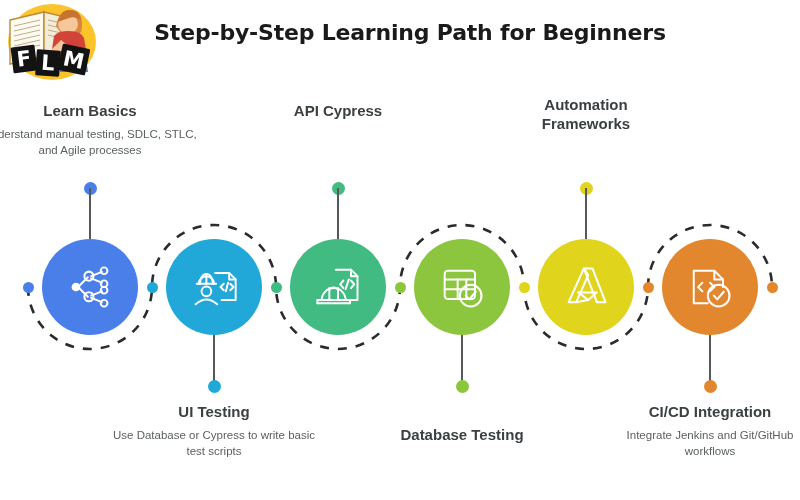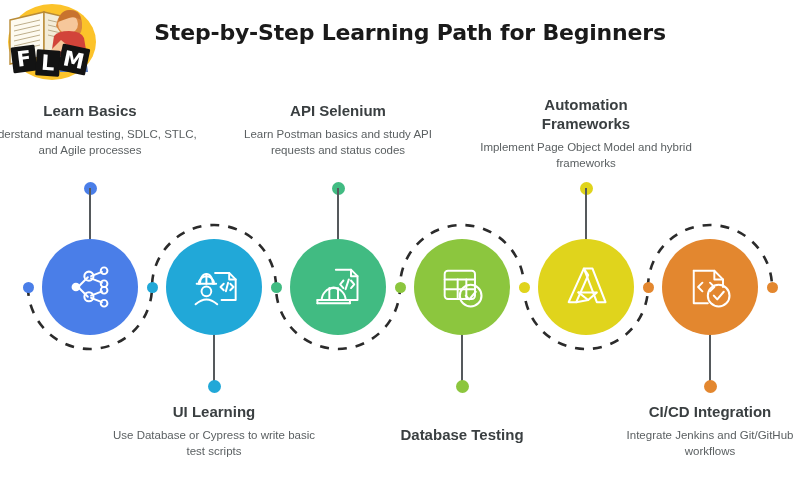--- a/index.html
+++ b/index.html
@@ -226,21 +226,21 @@
           <path d="M10 21 a7 7 0 0 1 14 0"></path>
           <line x1="8" y1="21" x2="26" y2="21"></line>
           <line x1="17" y1="12" x2="17" y2="21"></line>
           <path d="M11 21 a6 9 0 0 1 12 0"></path>
           <circle cx="17" cy="28" r="4.5"></circle>
           <path d="M7 40 q10 -9 20 0"></path>
         </g>
       </svg>
     </div>
     <div class="label" style="left:-110px; top:115px;">
-      <p class="l-title">UI Learning</p>
+      <p class="l-title">UI Testing</p>
       <p class="l-desc">Use Database or Cypress to write basic test scripts</p>
     </div>
   </div>
 
   <div class="node" style="left:338px; top:287px;">
     <div class="stem-dot" style="top: -105px; background: rgb(65, 187, 130);"></div>
     <div class="stem" style="top: -99px; height: 51px; background: rgb(85, 89, 92);"></div>
     <div class="circle" style="background: rgb(65, 187, 130);">
       <svg viewBox="0 0 48 48">
         <g fill="none" stroke="#ffffff" stroke-width="1.8" stroke-linecap="round" stroke-linejoin="round">
@@ -254,22 +254,21 @@
           <line x1="5" y1="36" x2="5" y2="39"></line>
           <line x1="35" y1="36" x2="35" y2="39"></line>
           <line x1="5" y1="39" x2="35" y2="39"></line>
           <path d="M16 25 v11"></path>
           <path d="M24 25 v11"></path>
           <path d="M16 26 a6 6 0 0 1 8 0"></path>
         </g>
       </svg>
     </div>
     <div class="label" style="left:-110px; top:-186px;">
-      <p class="l-title">API Selenium</p>
-      <p class="l-desc">Learn Postman basics and study API requests and status codes</p>
+      <p class="l-title">API Cypress</p>
     </div>
   </div>
 
   <div class="node" style="left:462px; top:287px;">
     <div class="stem" style="top: 48px; height: 51px; background: rgb(85, 89, 92);"></div>
     <div class="stem-dot" style="top: 93px; background: rgb(140, 198, 62);"></div>
     <div class="circle" style="background: rgb(140, 198, 62);">
       <svg viewBox="0 0 48 48">
         <g fill="none" stroke="#ffffff" stroke-width="1.8" stroke-linecap="round" stroke-linejoin="round">
           <rect x="8" y="9" width="28" height="26" rx="3"></rect>
@@ -296,21 +295,20 @@
           <path d="M22 7 L8 38 L15 38 L26 13 L22 7 Z"></path>
           <path d="M22 7 L30 7 L42 38 L34 38 L24 12 Z"></path>
           <path d="M17 29 L33 29"></path>
           <path d="M17 29 L26 36 L34 29"></path>
           <path d="M15 38 L26 36"></path>
         </g>
       </svg>
     </div>
     <div class="label" style="left:-110px; top:-192px;">
       <p class="l-title" style="max-width:150px; margin-left:auto; margin-right:auto;">Automation Frameworks</p>
-      <p class="l-desc">Implement Page Object Model and hybrid frameworks</p>
     </div>
   </div>
 
   <div class="node" style="left:710px; top:287px;">
     <div class="stem" style="top: 48px; height: 51px; background: rgb(85, 89, 92);"></div>
     <div class="stem-dot" style="top: 93px; background: rgb(227, 135, 47);"></div>
     <div class="circle" style="background: rgb(227, 135, 47);">
       <svg viewBox="0 0 48 48">
         <g fill="none" stroke="#ffffff" stroke-width="1.8" stroke-linecap="round" stroke-linejoin="round">
           <path d="M9 9 h19 l8 8 v7"></path>

